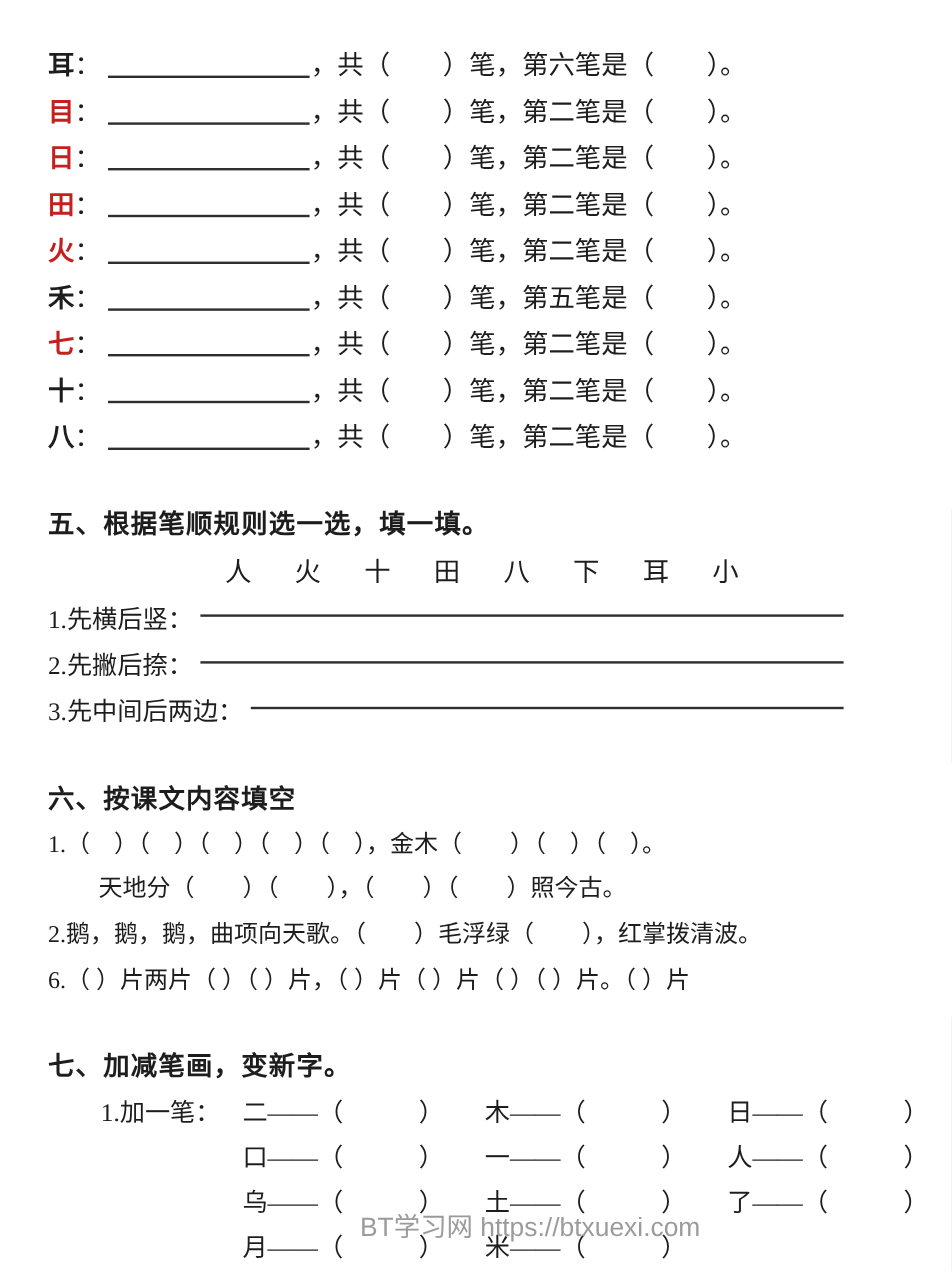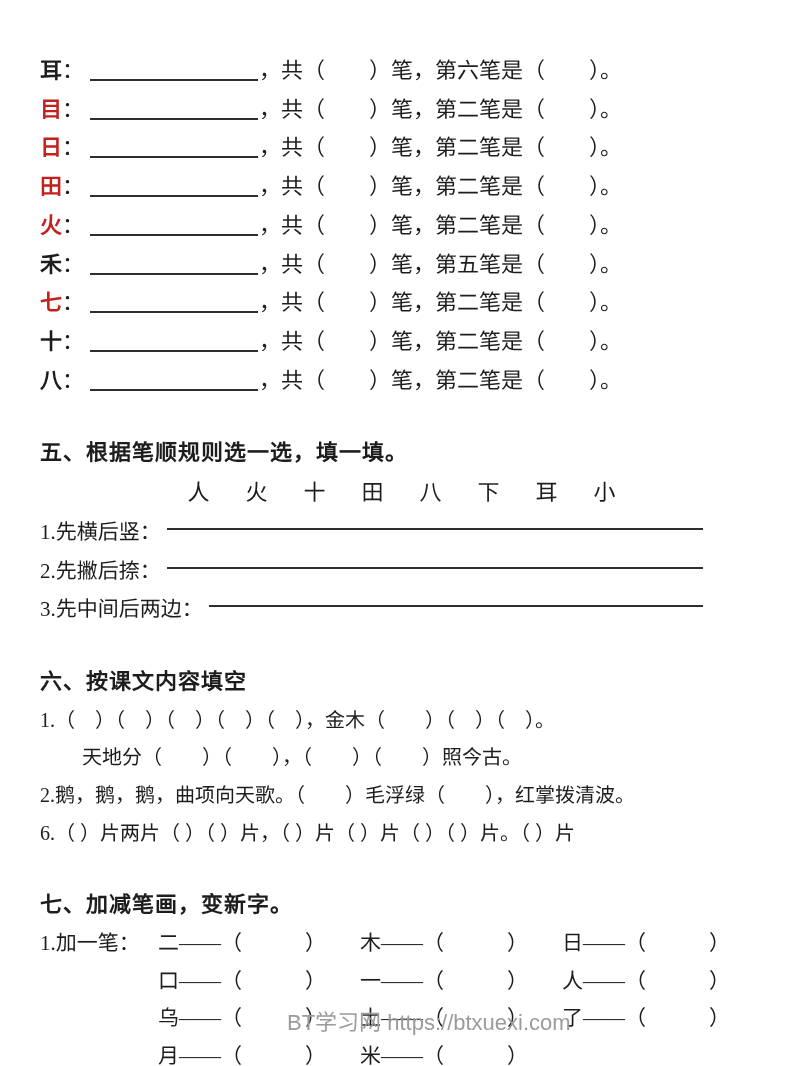--- a/index.html
+++ b/index.html
@@ -4,21 +4,21 @@
 <style>
   * { margin: 0; padding: 0; box-sizing: border-box; }
   html, body { background: #e8e8e8; }
   .page {
     position: relative;
     width: 793px;
     height: 1066px;
     background: #ffffff;
     font-family: "Liberation Serif", "DejaVu Serif", serif;
     color: #1d1d1d;
-    padding: 52px 30px 0 40px;
+    padding: 36px 30px 0 40px;
     overflow: hidden;
     margin: 0 auto;
   }
   
   .stroke-row {
     line-height: 38.7px;
     font-size: 22px;
     white-space: nowrap;
   }
   .stroke-row .hanzi { font-weight: 600; }
@@ -68,27 +68,27 @@
   }
   .s6-line.indent-big { padding-left: 42px; }
   .s6-line.indent-small { padding-left: 12px; }
   
   .s7-row {
     display: flex;
     font-size: 21px;
     line-height: 37.5px;
     white-space: nowrap;
   }
-  .s7-prefix { width: 118px; flex: none; }
+  .s7-prefix { width: 118px; flex: none; margin-left: 44px; }
   .s7-cell { width: 202px; flex: none; }
   
   .watermark {
     position: absolute;
     top: 1008px;
-    left: 287px;
+    left: 300px;
     font-family: "Liberation Sans", "DejaVu Sans", sans-serif;
     font-size: 22px;
     line-height: 30px;
     white-space: nowrap;
   }
 </style>
 </head>
 <body>
 
 <div class="page">

